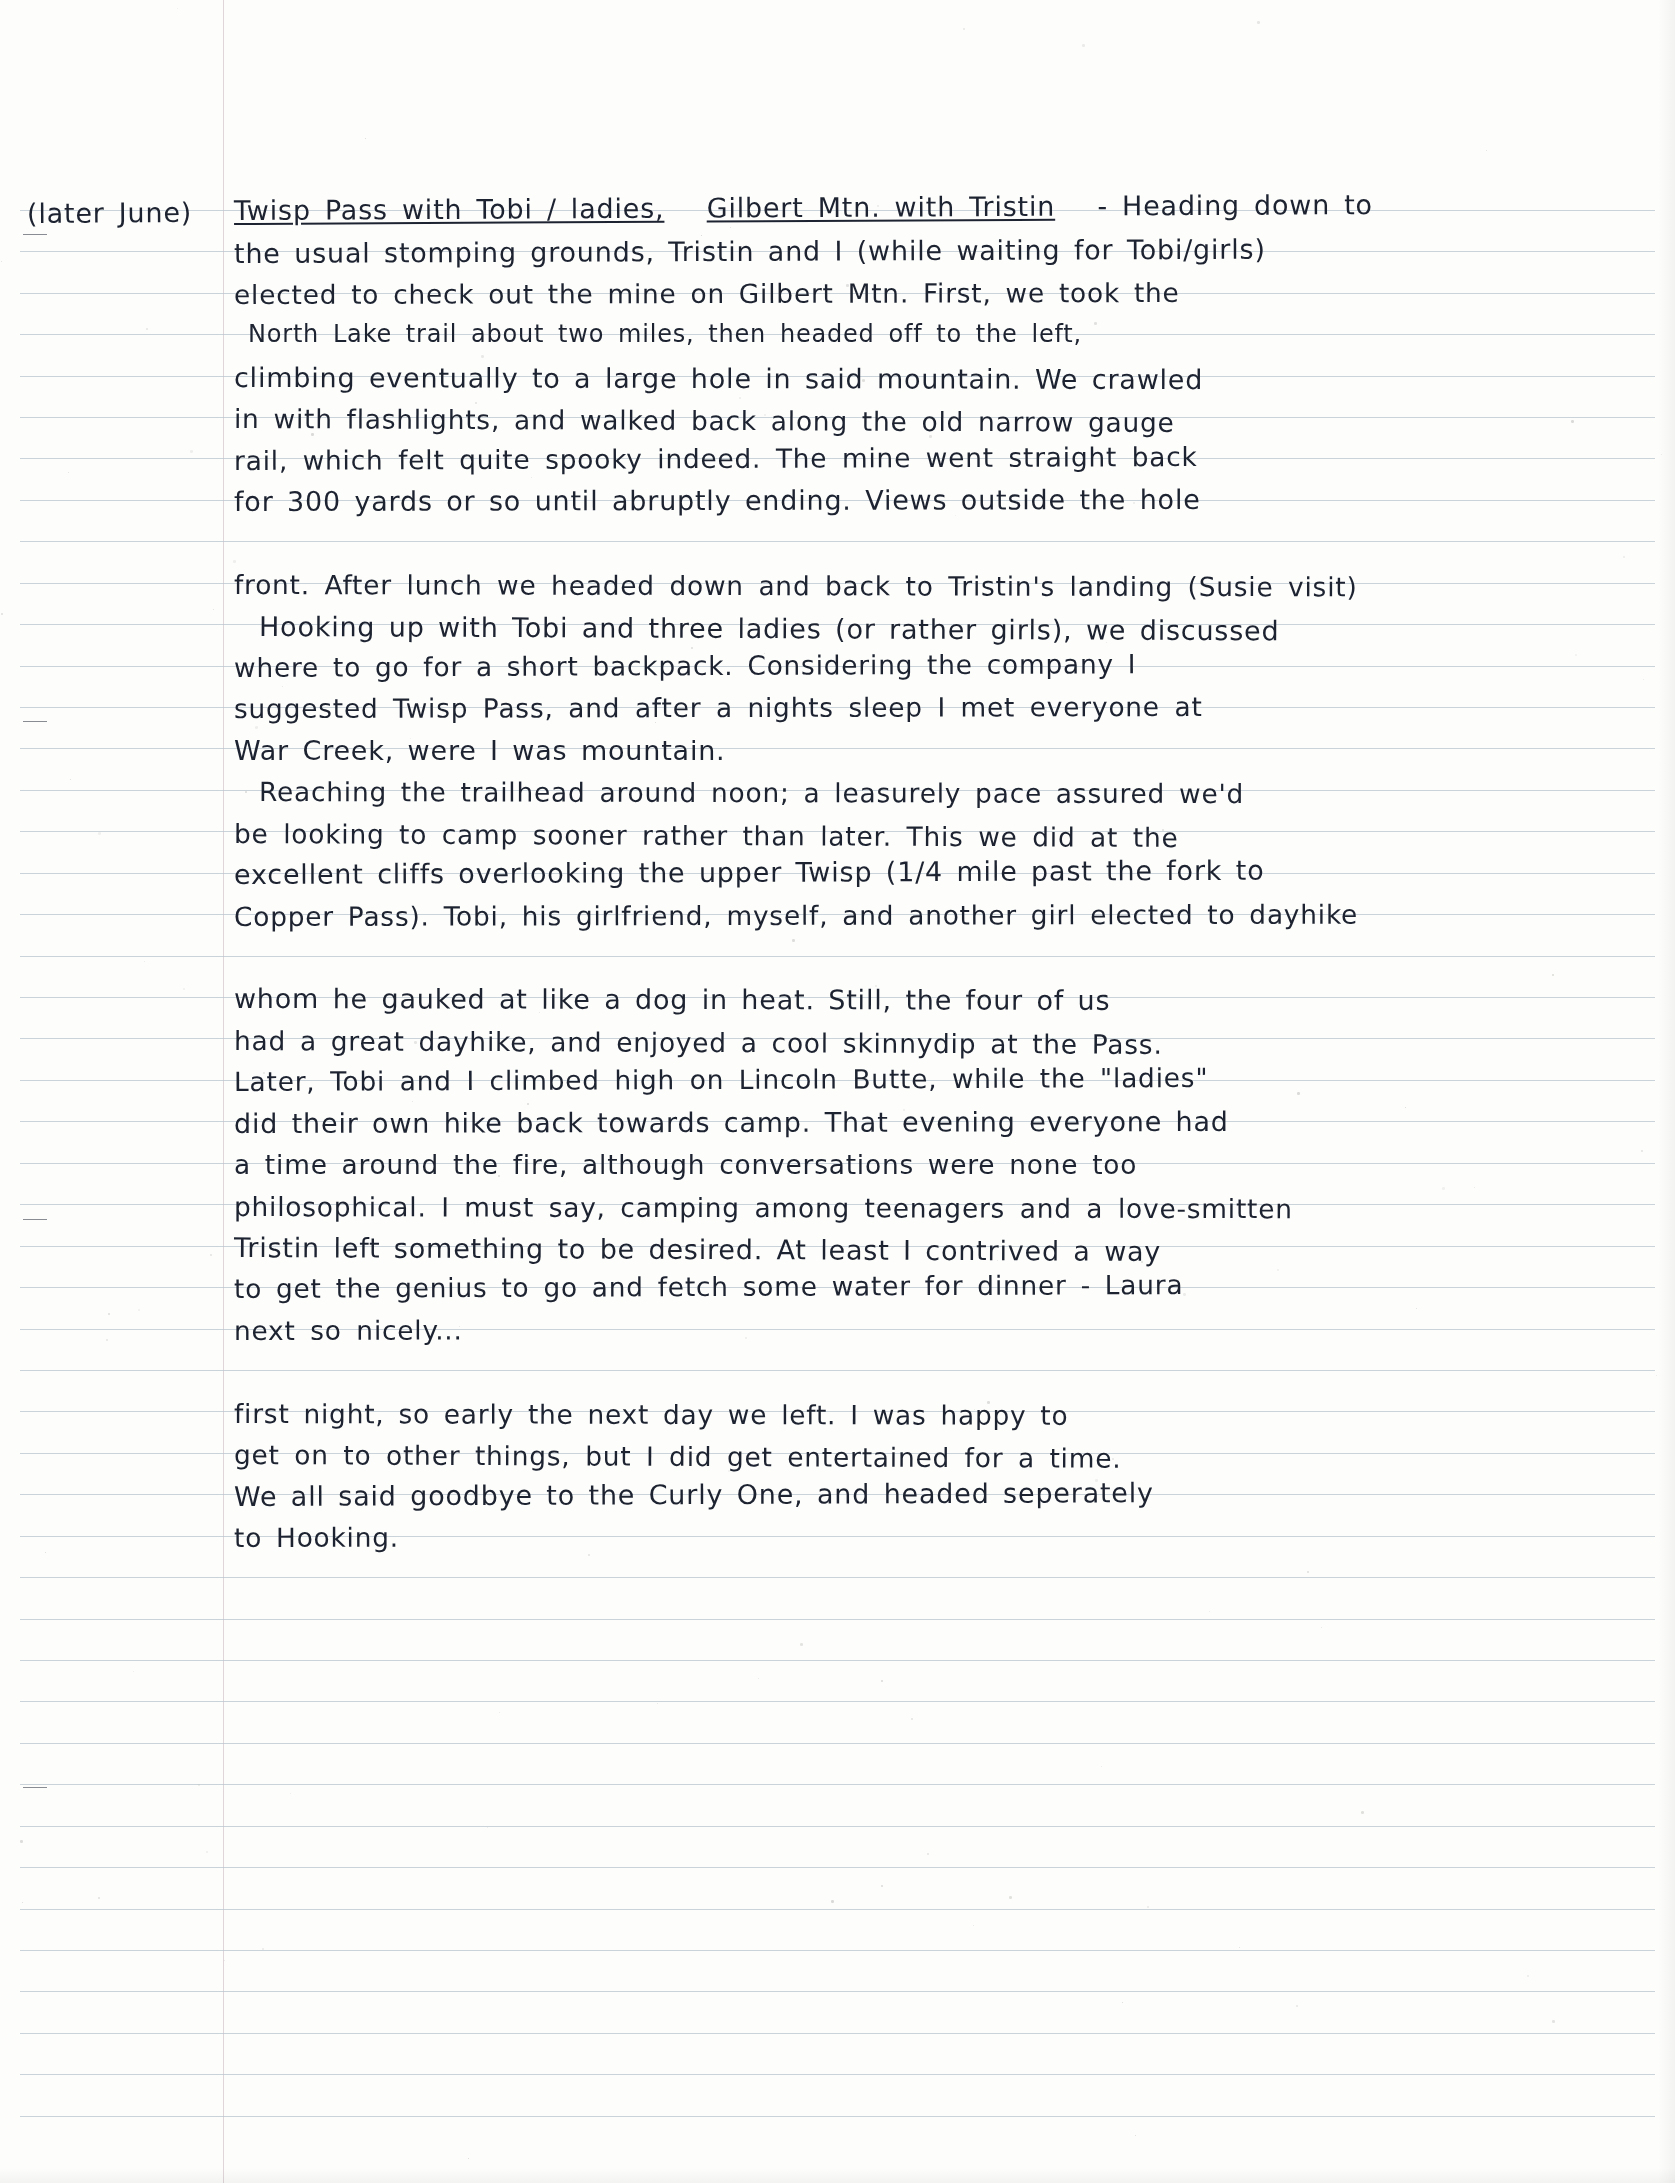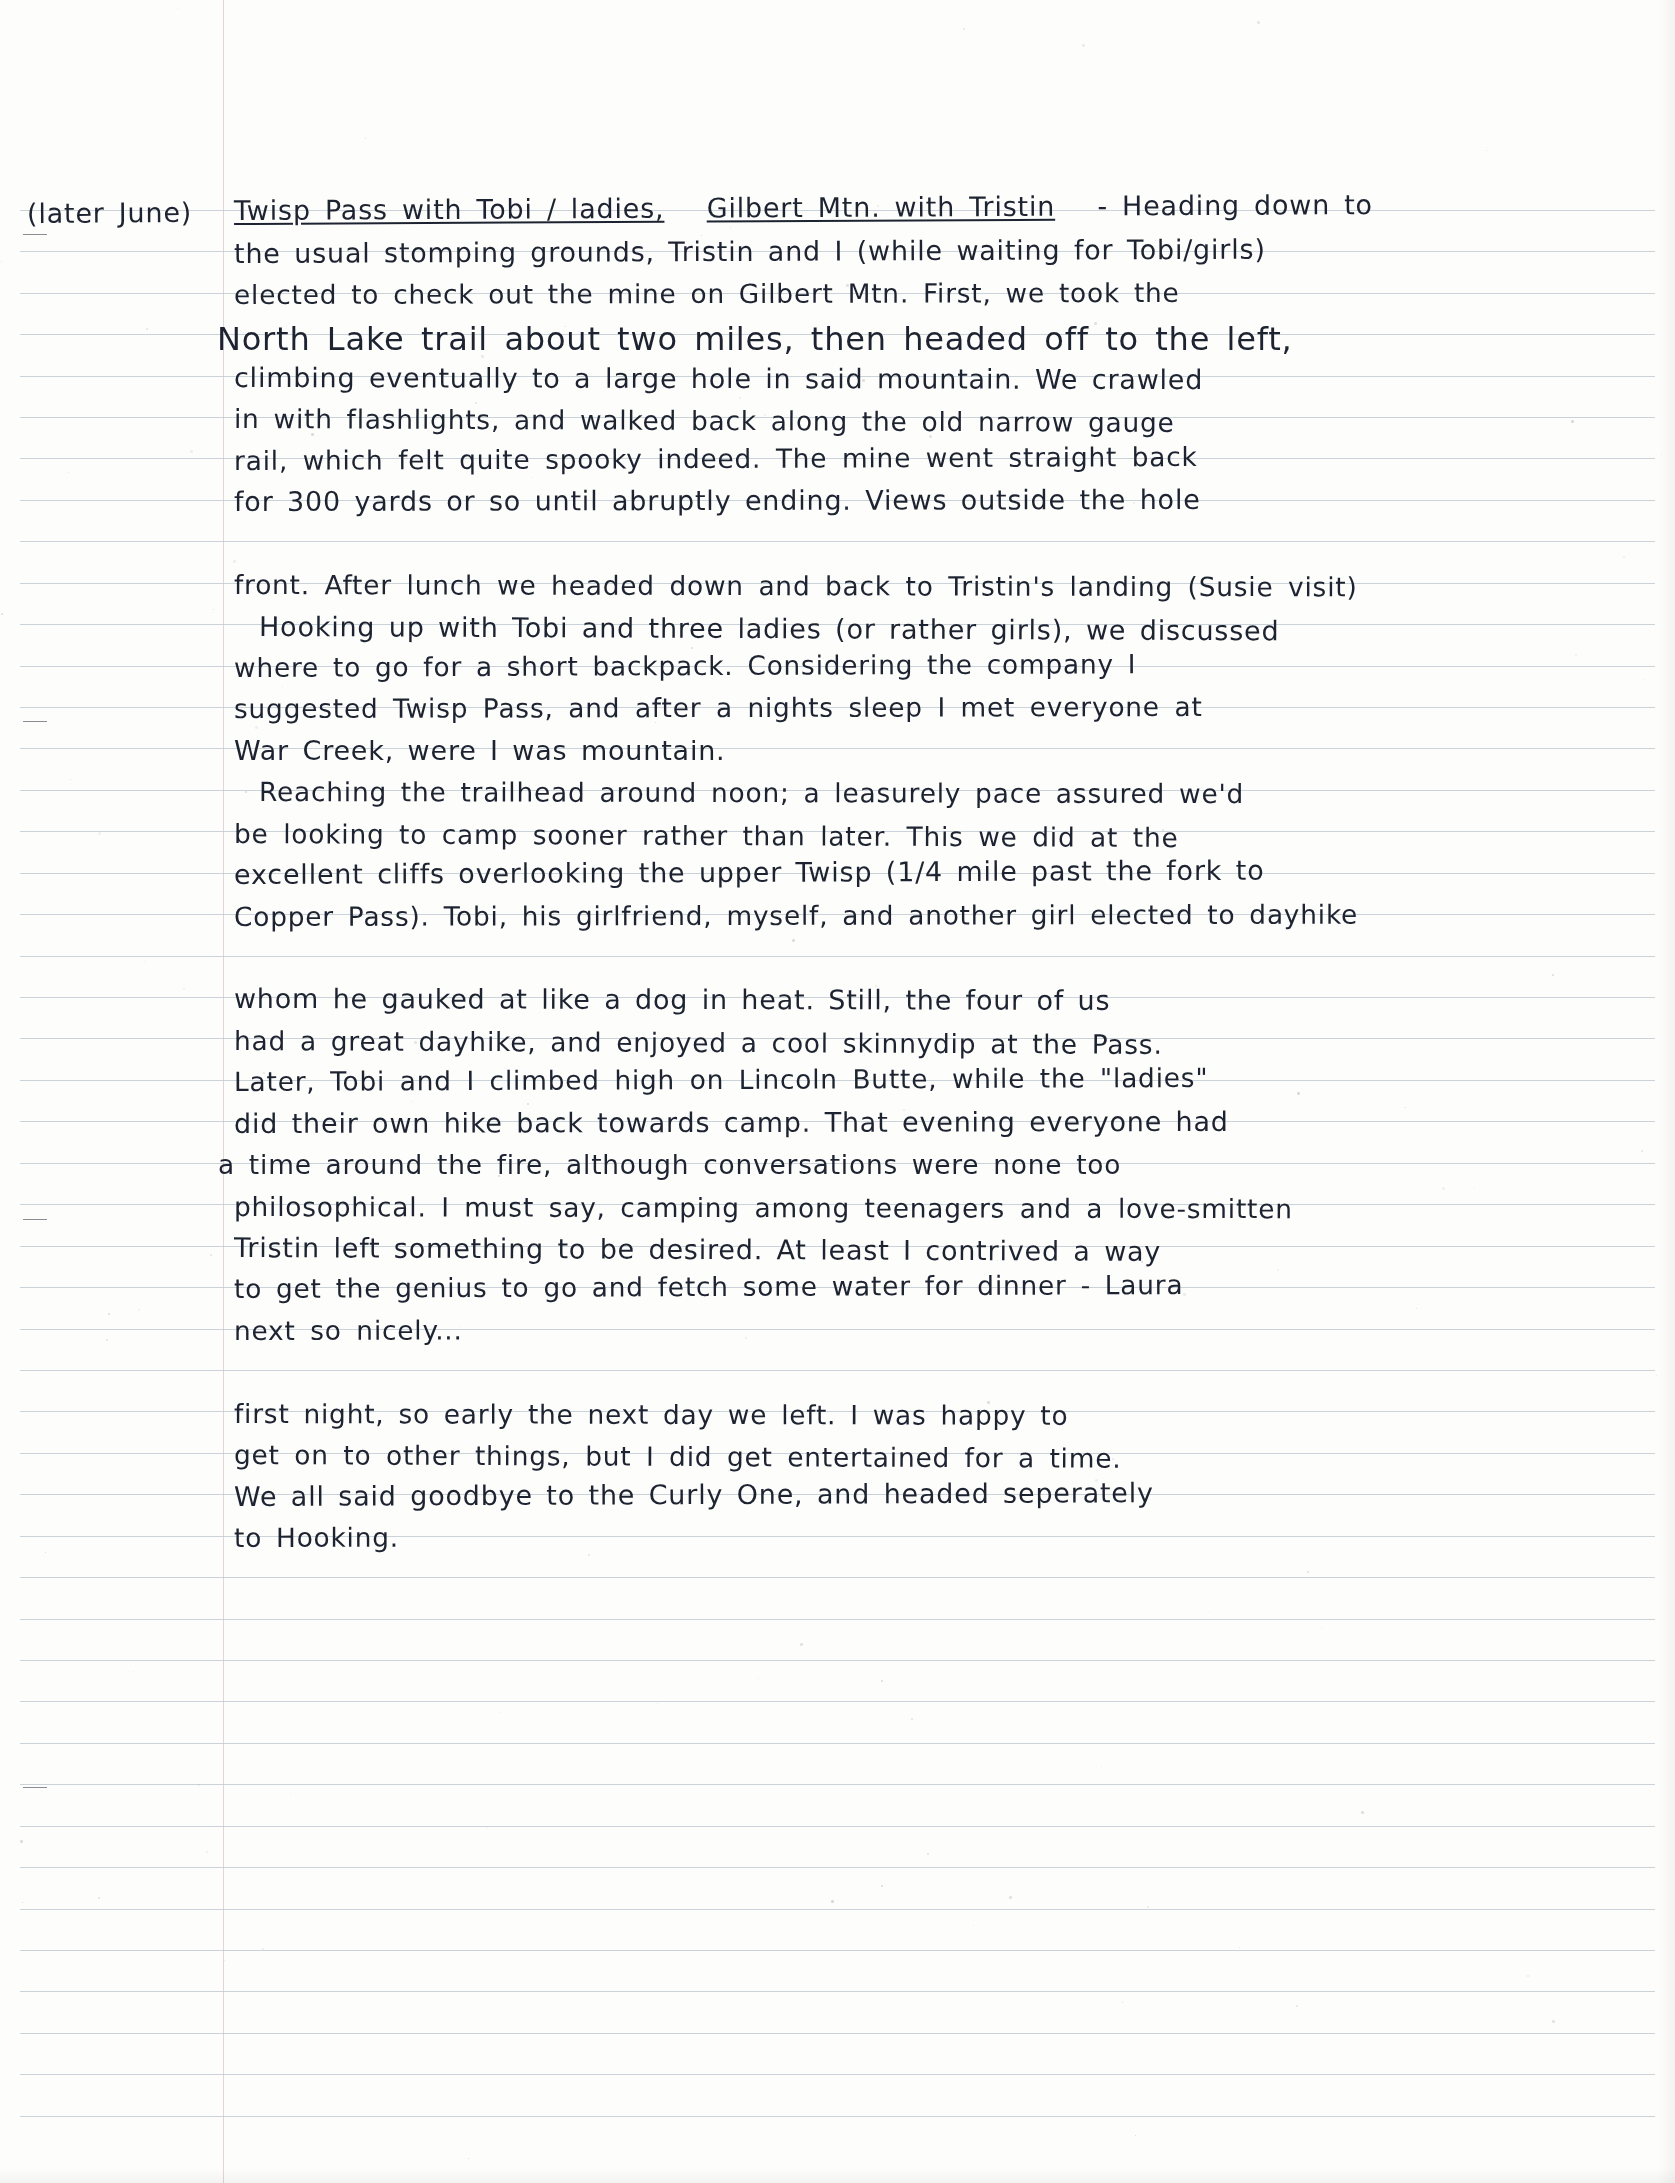--- a/index.html
+++ b/index.html
@@ -158,39 +158,39 @@
     <div class="line" style="left:234px; top:195px; transform: rotate(-0.3deg);">
       <span class="u">Twisp Pass with Tobi / ladies,</span>
       <span>&nbsp;</span>
       <span class="u">Gilbert Mtn. with Tristin</span>
       <span>&nbsp;</span>
       <span>- Heading down to</span>
     </div>
 
   <div class="line" style="left: 234px; top: 238px; transform: rotate(-0.24deg); font-size: 27px; word-spacing: 4.1px;">the usual stomping grounds, Tristin and I (while waiting for Tobi/girls)</div>
       <div class="line" style="left: 234px; top: 279px; transform: rotate(-0.12deg); font-size: 26.4px; word-spacing: 4.7px;">elected to check out the mine on Gilbert Mtn. First, we took the</div>
-      <div class="line" style="left: 217px; top: 320px; transform: rotate(0deg); font-size: 32px; word-spacing: 5.4px;">North Lake trail about two miles, then headed off to the left,</div>
+      <div class="line" style="left: 248px; top: 320px; transform: rotate(0deg); font-size: 24px; word-spacing: 5.4px;">North Lake trail about two miles, then headed off to the left,</div>
       <div class="line" style="left: 234px; top: 362px; transform: rotate(0.12deg); font-size: 27px; word-spacing: 4.1px;">climbing eventually to a large hole in said mountain. We crawled</div>
       <div class="line" style="left: 234px; top: 403px; transform: rotate(0.24deg); font-size: 26.4px; word-spacing: 4.7px;">in with flashlights, and walked back along the old narrow gauge</div>
       <div class="line" style="left: 234px; top: 445px; transform: rotate(-0.24deg); font-size: 26.4px; word-spacing: 5.4px;">rail, which felt quite spooky indeed. The mine went straight back</div>
       <div class="line" style="left: 234px; top: 486px; transform: rotate(-0.12deg); font-size: 27px; word-spacing: 4.1px;">for 300 yards or so until abruptly ending. Views outside the hole</div>
       <div class="line" style="left: 234px; top: 569px; transform: rotate(0.12deg); font-size: 26.4px; word-spacing: 5.4px;">front. After lunch we headed down and back to Tristin's landing (Susie visit)</div>
       <div class="line" style="left: 259px; top: 611px; transform: rotate(0.24deg); font-size: 27px; word-spacing: 4.1px;">Hooking up with Tobi and three ladies (or rather girls), we discussed</div>
       <div class="line" style="left: 234px; top: 652px; transform: rotate(-0.24deg); font-size: 26.4px; word-spacing: 4.7px;">where to go for a short backpack. Considering the company I</div>
       <div class="line" style="left: 234px; top: 693px; transform: rotate(-0.12deg); font-size: 26.4px; word-spacing: 5.4px;">suggested Twisp Pass, and after a nights sleep I met everyone at</div>
       <div class="line" style="left: 234px; top: 735px; transform: rotate(0deg); font-size: 27px; word-spacing: 4.1px;">War Creek, were I was mountain.</div>
       <div class="line" style="left: 259px; top: 776px; transform: rotate(0.12deg); font-size: 26.4px; word-spacing: 4.7px;">Reaching the trailhead around noon; a leasurely pace assured we'd</div>
       <div class="line" style="left: 234px; top: 818px; transform: rotate(0.24deg); font-size: 26.4px; word-spacing: 5.4px;">be looking to camp sooner rather than later. This we did at the</div>
       <div class="line" style="left: 234px; top: 859px; transform: rotate(-0.24deg); font-size: 27px; word-spacing: 4.1px;">excellent cliffs overlooking the upper Twisp (1/4 mile past the fork to</div>
       <div class="line" style="left: 234px; top: 901px; transform: rotate(-0.12deg); font-size: 26.4px; word-spacing: 4.7px;">Copper Pass). Tobi, his girlfriend, myself, and another girl elected to dayhike</div>
       <div class="line" style="left: 234px; top: 983px; transform: rotate(0.12deg); font-size: 27px; word-spacing: 4.1px;">whom he gauked at like a dog in heat. Still, the four of us</div>
       <div class="line" style="left: 234px; top: 1025px; transform: rotate(0.24deg); font-size: 26.4px; word-spacing: 4.7px;">had a great dayhike, and enjoyed a cool skinnydip at the Pass.</div>
       <div class="line" style="left: 234px; top: 1066px; transform: rotate(-0.24deg); font-size: 26.4px; word-spacing: 5.4px;">Later, Tobi and I climbed high on Lincoln Butte, while the "ladies"</div>
       <div class="line" style="left: 234px; top: 1108px; transform: rotate(-0.12deg); font-size: 27px; word-spacing: 4.1px;">did their own hike back towards camp. That evening everyone had</div>
-      <div class="line" style="left: 218px; top: 1149px; transform: rotate(0deg); font-size: 26.4px; word-spacing: 4.7px;">a time around the fire, although conversations were none too</div>
+      <div class="line" style="left: 234px; top: 1149px; transform: rotate(0deg); font-size: 26.4px; word-spacing: 4.7px;">a time around the fire, although conversations were none too</div>
       <div class="line" style="left: 234px; top: 1191px; transform: rotate(0.12deg); font-size: 26.4px; word-spacing: 5.4px;">philosophical. I must say, camping among teenagers and a love-smitten</div>
       <div class="line" style="left: 234px; top: 1232px; transform: rotate(0.24deg); font-size: 27px; word-spacing: 4.1px;">Tristin left something to be desired. At least I contrived a way</div>
       <div class="line" style="left: 234px; top: 1273px; transform: rotate(-0.24deg); font-size: 26.4px; word-spacing: 4.7px;">to get the genius to go and fetch some water for dinner - Laura</div>
       <div class="line" style="left: 234px; top: 1315px; transform: rotate(-0.12deg); font-size: 26.4px; word-spacing: 5.4px;">next so nicely...</div>
       <div class="line" style="left: 234px; top: 1398px; transform: rotate(0.12deg); font-size: 26.4px; word-spacing: 4.7px;">first night, so early the next day we left. I was happy to</div>
       <div class="line" style="left: 234px; top: 1439px; transform: rotate(0.24deg); font-size: 26.4px; word-spacing: 5.4px;">get on to other things, but I did get entertained for a time.</div>
       <div class="line" style="left: 234px; top: 1481px; transform: rotate(-0.24deg); font-size: 27px; word-spacing: 4.1px;">We all said goodbye to the Curly One, and headed seperately</div>
       <div class="line" style="left: 234px; top: 1522px; transform: rotate(-0.12deg); font-size: 26.4px; word-spacing: 4.7px;">to Hooking.</div>
     </div>
 

